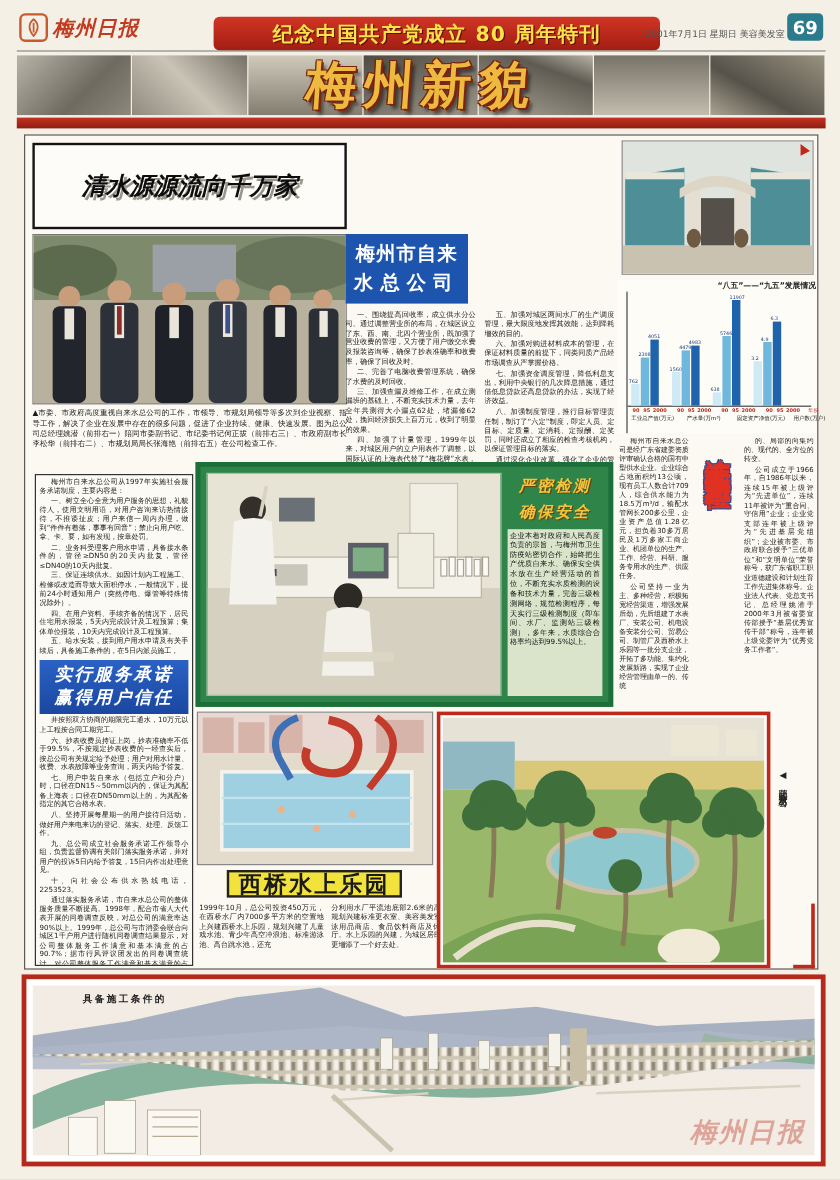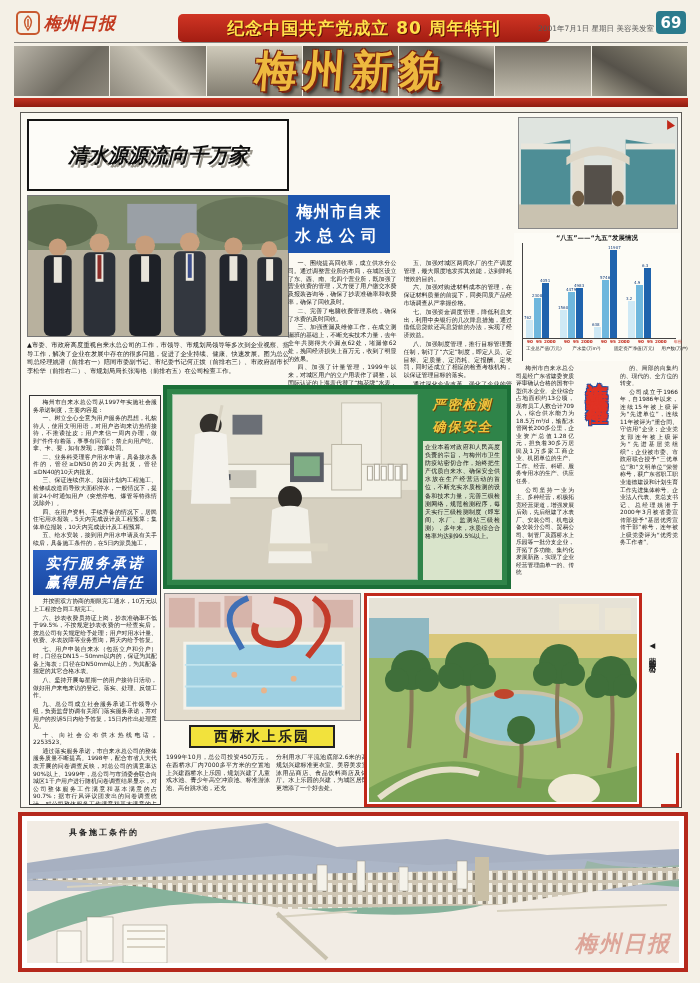--- a/index.html
+++ b/index.html
@@ -45,21 +45,21 @@
   .org-box b:last-child{letter-spacing:6px;}
   .slogan-box{left:372px;top:82px;width:118px;height:58px;background:linear-gradient(#d8502f,#c03a20);color:#fff;
            display:flex;flex-direction:column;align-items:center;justify-content:center;gap:3px;}
   .slogan-box b{font-size:15px;font-weight:900;letter-spacing:1px;white-space:nowrap;}
   .cols2{left:267px;top:146px;width:224px;height:134px;display:flex;gap:7px;}
   .cols2 .col{flex:1;font-size:6px;line-height:1.3;text-align:justify;overflow:hidden;}
   .para{margin:0 0 1px 0;text-indent:1.6em;}
   
   .photoB{left:497px;top:4px;width:160px;height:112px;border:1px solid #888;}
   .chart{left:493px;top:120px;width:166px;height:128px;background:#fdfcf6;}
-  .chart-title{text-align:center;font-size:6.5px;font-weight:bold;padding-top:1px;}
+  .chart-title{text-align:right;font-size:6.5px;font-weight:bold;padding-top:1px;}
   .plot{position:relative;height:118px;margin-left:8px;border-left:1px solid #444;border-bottom:0;}
   .baseline{position:absolute;left:0;right:4px;top:95px;height:1px;background:#444;}
   .groups{position:absolute;left:3px;top:0;right:0;height:95px;display:flex;align-items:flex-end;gap:11px;}
   .grp{display:flex;flex-direction:column;align-items:center;}
   .bars{display:flex;align-items:flex-end;gap:1px;height:95px;}
   .bar{width:7px;position:relative;}
   .bar .val{position:absolute;top:-5px;left:-2px;font-size:4px;color:#123c7a;white-space:nowrap;}
   .ticksrow{position:absolute;top:96px;left:3px;display:flex;gap:11px;}
   .ticks{display:flex;gap:1px;font-size:4.2px;color:#c0281a;font-weight:bold;}
   .ticks span{width:8px;text-align:center;}
@@ -81,21 +81,21 @@
   .insp-body{background:#d9e4cb;flex:1;margin-top:3px;padding:2px;font-size:6px;line-height:1.35;text-align:justify;color:#111;overflow:hidden;}
   
   .service{left:8px;top:282px;width:132px;height:410px;border:1px solid #333;padding:3px;font-size:5.9px;line-height:1.28;
       text-align:justify;overflow:hidden;background:#fcfaf4;}
   .pledge{margin:3px 0;background:linear-gradient(#2a62c4,#1a47a0);color:#fff;text-align:center;padding:4px 0;}
   .pledge div{font-size:14.5px;font-weight:900;font-style:italic;letter-spacing:2px;white-space:nowrap;}
   
   .photoD{left:143px;top:480px;width:197px;height:128px;border:1px solid #888;}
   .wp-title{left:168px;top:612px;width:146px;height:23px;background:#f2e23c;border:2px solid #222;display:flex;
       align-items:center;justify-content:center;}
-  .wp-title span{font-size:14px;font-weight:900;letter-spacing:2px;white-space:nowrap;}
+  .wp-title span{font-size:19px;font-weight:900;letter-spacing:2px;white-space:nowrap;}
   .wp-cols{left:145px;top:640px;width:214px;height:54px;display:flex;gap:6px;}
   .wp-cols div{flex:1;font-size:6px;line-height:1.3;text-align:justify;overflow:hidden;}
   
   .photoE{left:343px;top:480px;width:278px;height:214px;border:3px solid #c0281a;background:#fff;padding:2px;}
   .garden-cap{left:626px;top:528px;height:110px;width:12px;}
   .garden-cap span{writing-mode:vertical-rl;text-orientation:upright;font-size:7.5px;color:#222;letter-spacing:1px;}
   .corner{left:640px;top:640px;width:18px;height:54px;border-right:3px solid #c0281a;border-bottom:3px solid #c0281a;}
   
   .panorama{left:18px;top:812px;width:670px;height:160px;border:4px solid #b5281c;background:#fff;padding:5px;}
   .pan-inner{position:relative;width:100%;height:100%;overflow:hidden;}

